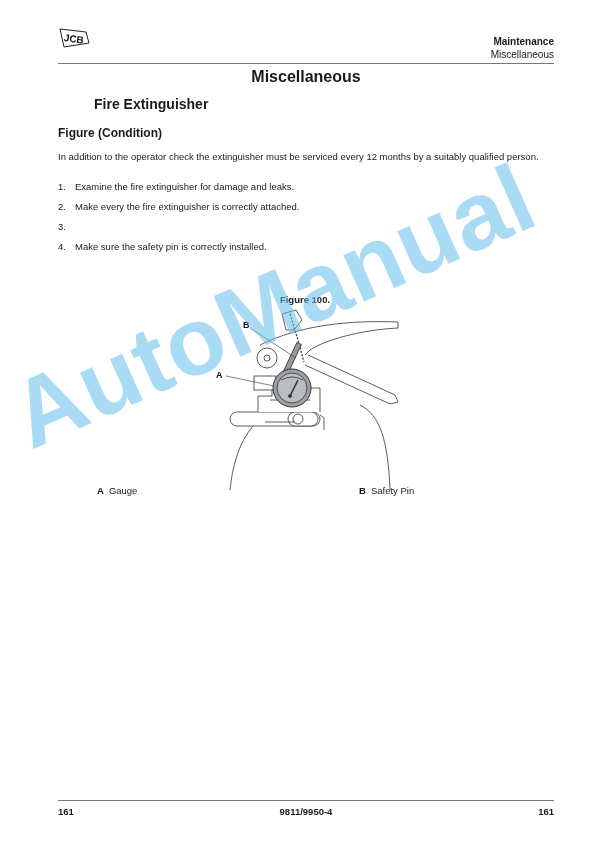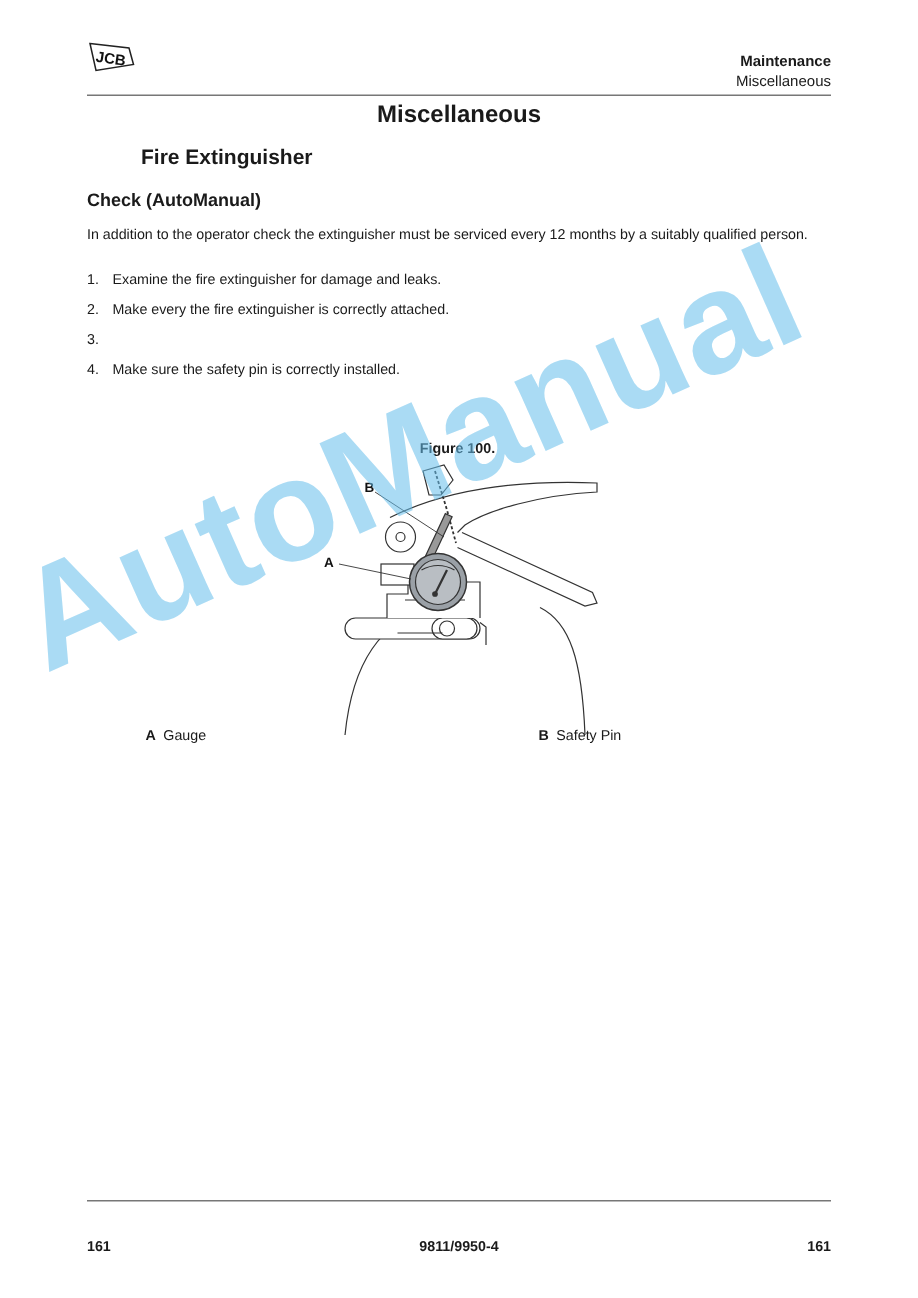--- a/index.html
+++ b/index.html
@@ -15,41 +15,41 @@
   .para { position: absolute; left: 58px; right: 58px; top: 151px; font-size: 9.5px; line-height: 12px; }
   .list { position: absolute; left: 58px; right: 58px; top: 181px; font-size: 9.5px; line-height: 12px; }
   .li { display: flex; margin-bottom: 8px; }
   .li .n { width: 17px; flex: none; }
   .li.sub { padding-left: 17px; }
   .li.sub .n { width: 21px; }
   .fig-title { position: absolute; left: 0; right: 0; top: 294px; text-align: center; font-size: 9.5px; font-weight: bold; padding-left: 0; }
   .fig { position: absolute; left: 210px; top: 300px; width: 200px; height: 190px; }
   .legend { position: absolute; top: 485px; font-size: 9.5px; margin-left: 39px; }
   .legend b { margin-right: 5px; }
-  .footer { position: absolute; top: 806px; font-size: 9.5px; font-weight: bold; margin-top: 20px; }
+  .footer { position: absolute; top: 806px; font-size: 9.5px; font-weight: bold; }
   .watermark { position: absolute; left: 40px; top: 360px; font-size: 96px; font-weight: bold;
                color: rgba(100,190,235,0.55); transform: rotate(-24deg); transform-origin: left bottom;
                white-space: nowrap; pointer-events: none; letter-spacing: 1px; }
 </style>
 </head>
 <body>
 
 <svg class="logo" viewBox="0 0 32 20">
   <polygon points="2,1 28,4 31,15 6,19" fill="#fff" stroke="#222" stroke-width="1"></polygon>
   <text x="16" y="14.5" text-anchor="middle" font-family="Liberation Sans, sans-serif" font-size="10" font-weight="bold" fill="#111" transform="rotate(8 16 10)">JCB</text>
 </svg>
 <div class="hdr-right">
   <div class="sec">Maintenance</div>
   <div>Miscellaneous</div>
 </div>
 <div class="rule" style="top:63px"></div>
 
 <div class="title">Miscellaneous</div>
 <div class="h2">Fire Extinguisher</div>
-<div class="h3">Check (AutoManual)</div>
+<div class="h3">Figure (Condition)</div>
 <div class="para">In addition to the operator check the extinguisher must be serviced every 12 months by a suitably qualified person.</div>
 
 <div class="list">
   <div class="li">
     <span class="n">1.</span>
     <span>Examine the fire extinguisher for damage and leaks.</span>
   </div>
   <div class="li">
     <span class="n">2.</span>
     <span>Make every the fire extinguisher is correctly attached.</span>

